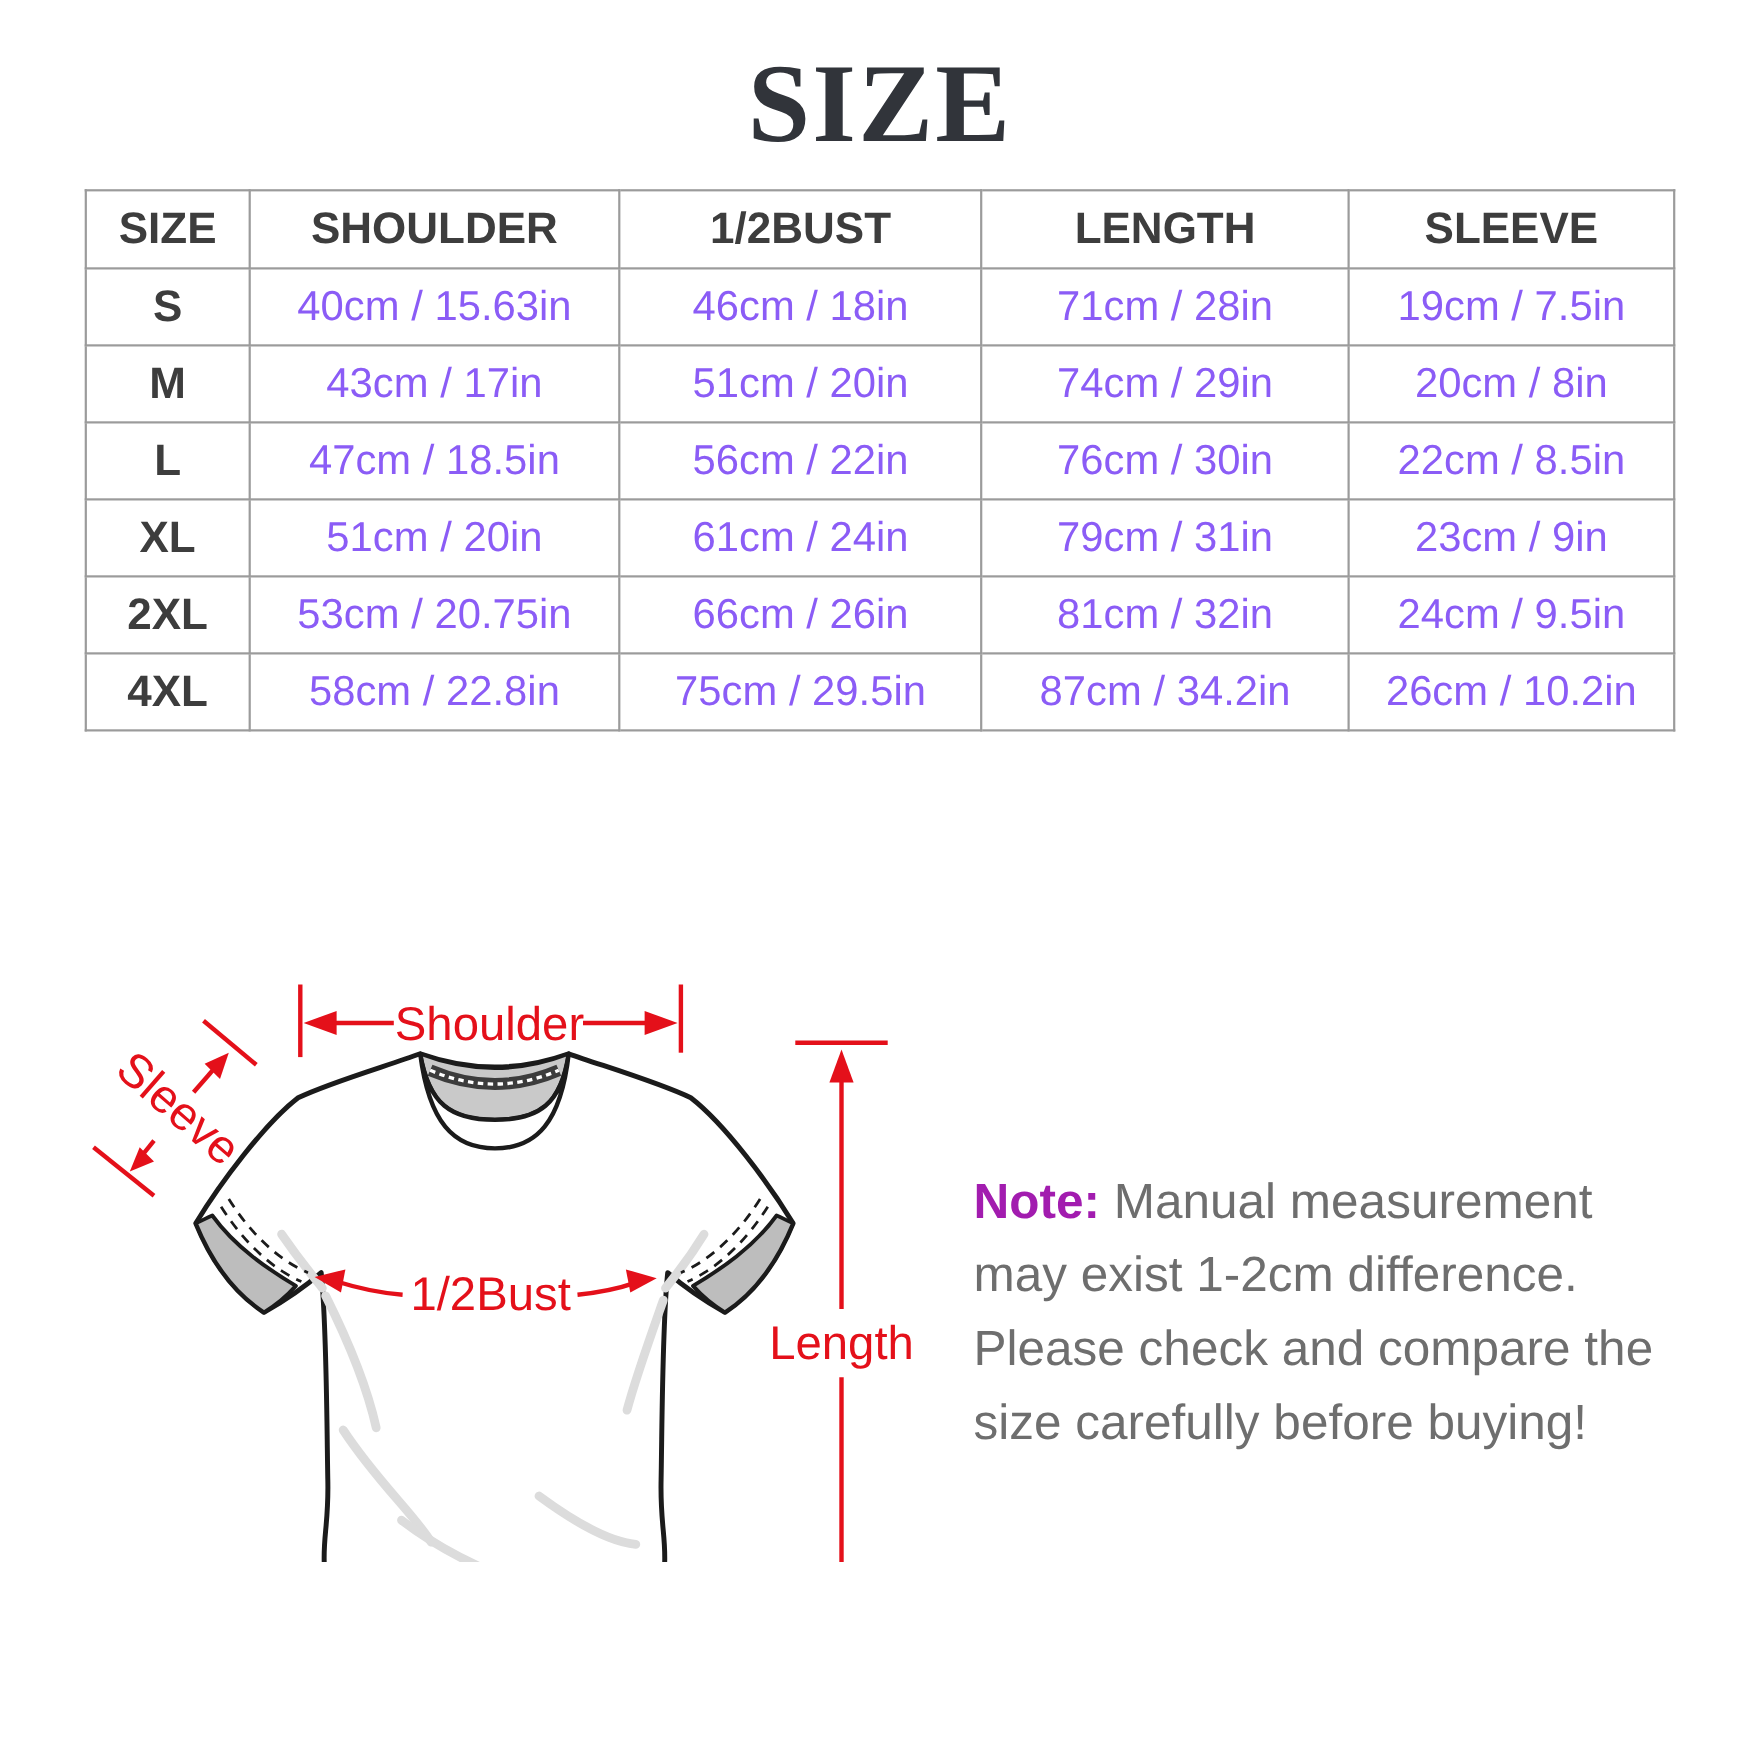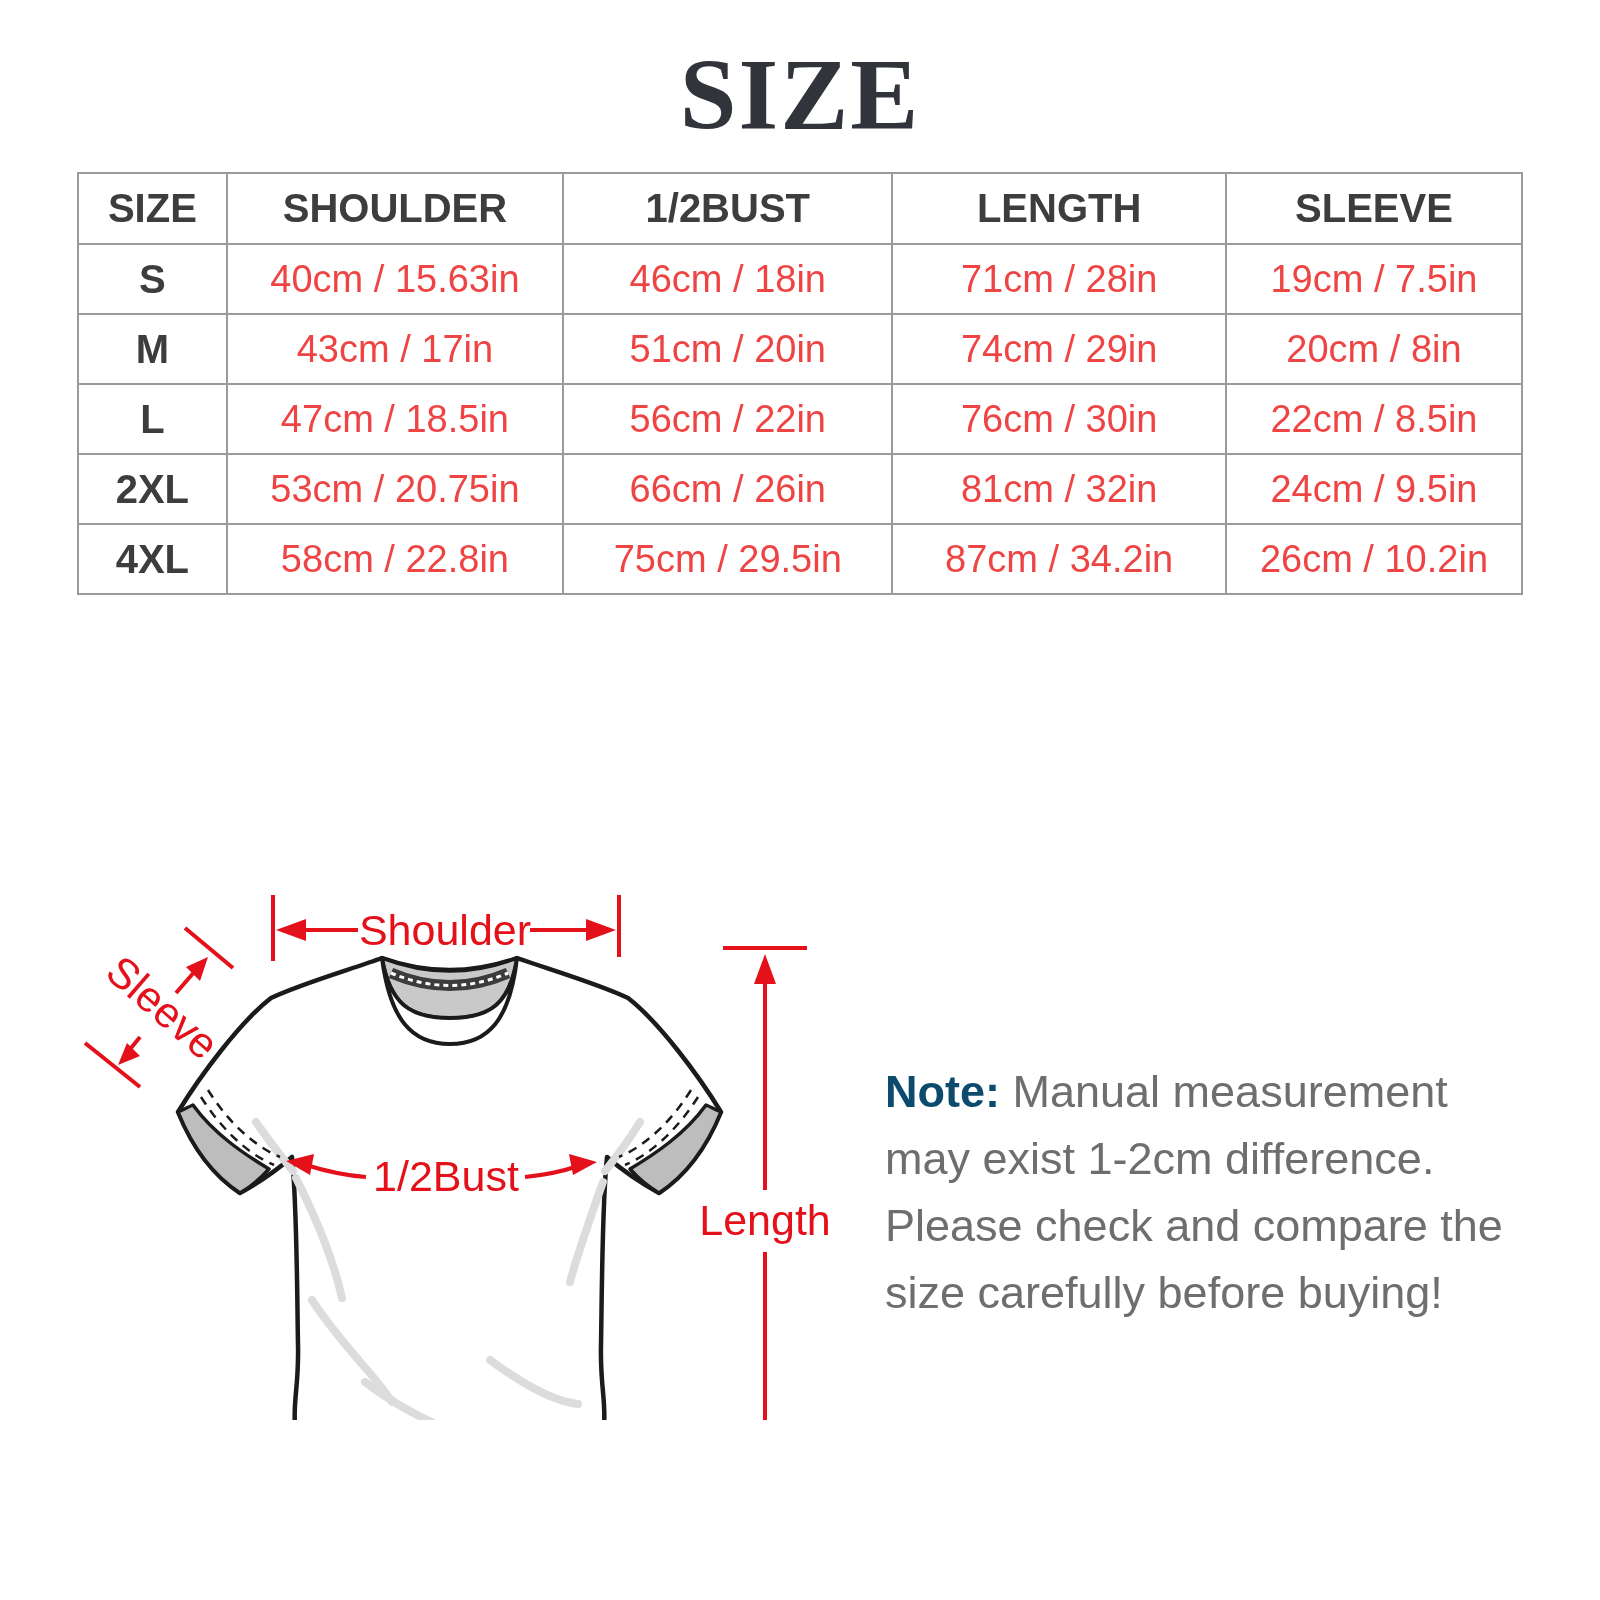--- a/index.html
+++ b/index.html
@@ -17,27 +17,27 @@
     border-collapse:collapse; table-layout:fixed;
   }
   table.size-table th, table.size-table td {
     border:2px solid #9b9b9b; text-align:center; vertical-align:middle;
     height:70px; overflow:hidden; white-space:nowrap;
   }
   table.size-table thead th {
     font-weight:bold; font-size:40px; color:#3d3d3d; height:71px;
   }
   td.size-col { font-weight:bold; font-size:40px; color:#3d3d3d; }
-  td.val { font-weight:normal; font-size:38px; color:#ef4444; }
+  td.val { font-weight:normal; font-size:38px; color:#8b5cf6; }
   .diagram-svg { position:absolute; left:60px; top:860px; }
   .note-block {
     position:absolute; left:885px; top:1058px; width:620px;
     font-size:45px; line-height:67px; color:#6e6e6e; text-align:left;
   }
-  .note-block strong { font-weight:bold; color:#0c4a6e; }
+  .note-block strong { font-weight:bold; color:#a21caf; }
   .redline { stroke:#e4101a; stroke-width:4; fill:none; }
   .redfill { fill:#e4101a; stroke:none; }
   .redtext { fill:#e4101a; font-family:"Liberation Sans", sans-serif; font-size:43px; }
   .outline { fill:#ffffff; stroke:#1b1b1b; stroke-width:4.5; stroke-linejoin:round; }
   .stitch { fill:none; stroke:#1b1b1b; stroke-width:3; stroke-dasharray:13 9; }
   .fold { fill:none; stroke:#dcdcdc; stroke-width:8; stroke-linecap:round; }
 </style>
 </head>
 <body>
 
@@ -76,20 +76,27 @@
         <td class="val">51cm / 20in</td>
         <td class="val">74cm / 29in</td>
         <td class="val">20cm / 8in</td>
       </tr>
       <tr>
         <td class="size-col">L</td>
         <td class="val">47cm / 18.5in</td>
         <td class="val">56cm / 22in</td>
         <td class="val">76cm / 30in</td>
         <td class="val">22cm / 8.5in</td>
+      </tr>
+      <tr>
+        <td class="size-col">XL</td>
+        <td class="val">51cm / 20in</td>
+        <td class="val">61cm / 24in</td>
+        <td class="val">79cm / 31in</td>
+        <td class="val">23cm / 9in</td>
       </tr>
       <tr>
         <td class="size-col">2XL</td>
         <td class="val">53cm / 20.75in</td>
         <td class="val">66cm / 26in</td>
         <td class="val">81cm / 32in</td>
         <td class="val">24cm / 9.5in</td>
       </tr>
       <tr>
         <td class="size-col">4XL</td>

